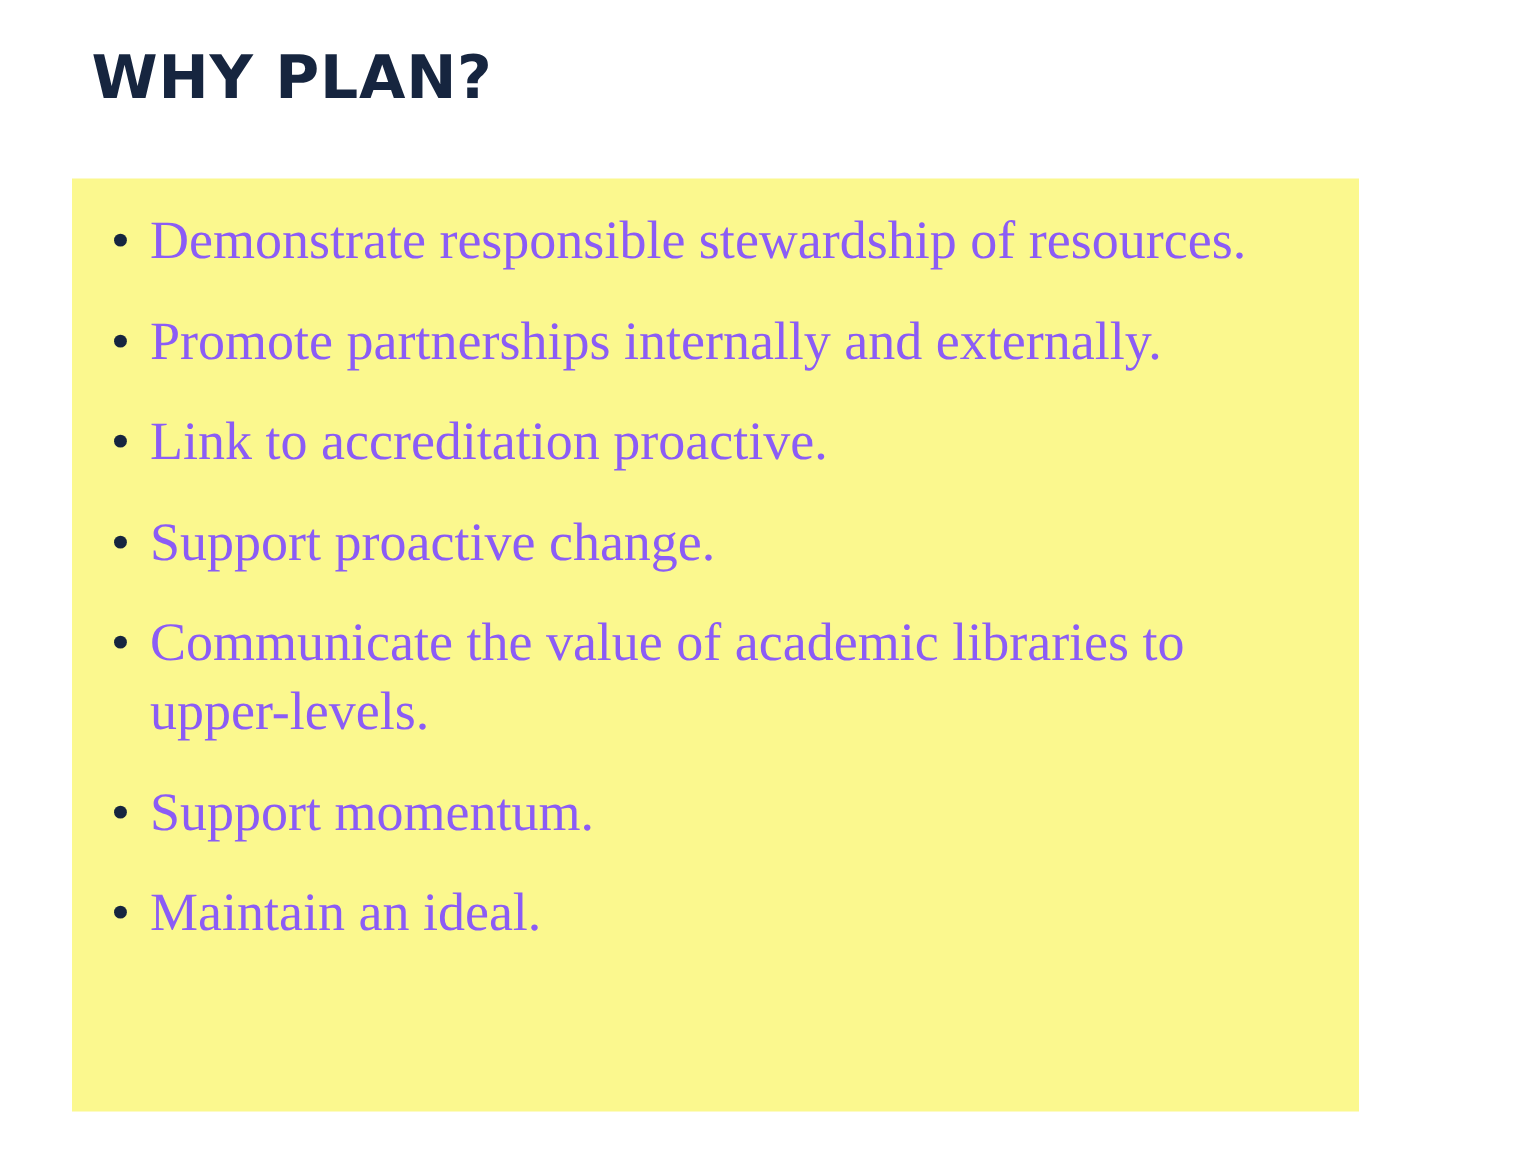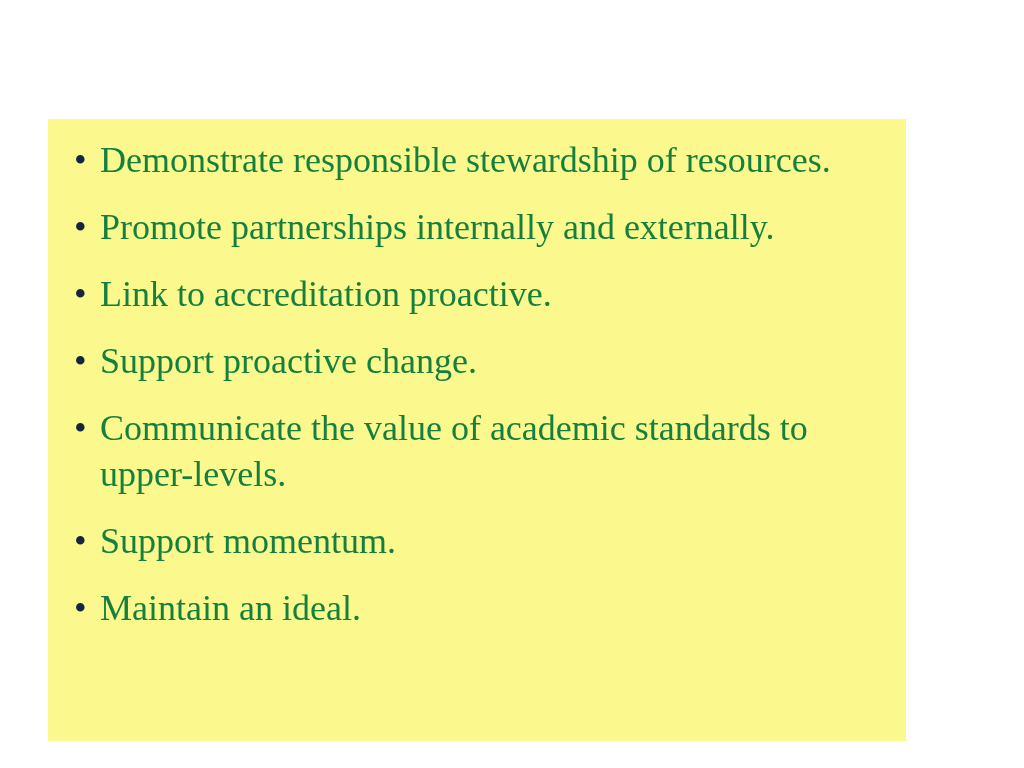--- a/index.html
+++ b/index.html
@@ -59,29 +59,30 @@
     line-height: 46px;
     color: #16253f;
     padding-left: 12px;
     box-sizing: border-box;
   }
   .bullet-text {
     flex: 1 1 auto;
     font-family: "Liberation Serif", serif;
     font-size: 36px;
     line-height: 46px;
-    color: #15803d;
+    color: #8b5cf6;
     max-width: 800px;
   }
 </style>
 </head>
 <body>
 
 <div class="slide">
 
+  <div class="slide-title">WHY PLAN?</div>
 
   <div class="content-box">
     <ul class="bullet-list">
 
       <li class="bullet-item">
         <span class="bullet-marker">•</span>
         <span class="bullet-text">Demonstrate responsible stewardship of resources.</span>
       </li>
 
       <li class="bullet-item">
@@ -94,21 +95,21 @@
         <span class="bullet-text">Link to accreditation proactive.</span>
       </li>
 
       <li class="bullet-item">
         <span class="bullet-marker">•</span>
         <span class="bullet-text">Support proactive change.</span>
       </li>
 
       <li class="bullet-item">
         <span class="bullet-marker">•</span>
-        <span class="bullet-text">Communicate the value of academic standards to upper-levels.</span>
+        <span class="bullet-text">Communicate the value of academic libraries to upper-levels.</span>
       </li>
 
       <li class="bullet-item">
         <span class="bullet-marker">•</span>
         <span class="bullet-text">Support momentum.</span>
       </li>
 
       <li class="bullet-item">
         <span class="bullet-marker">•</span>
         <span class="bullet-text">Maintain an ideal.</span>

